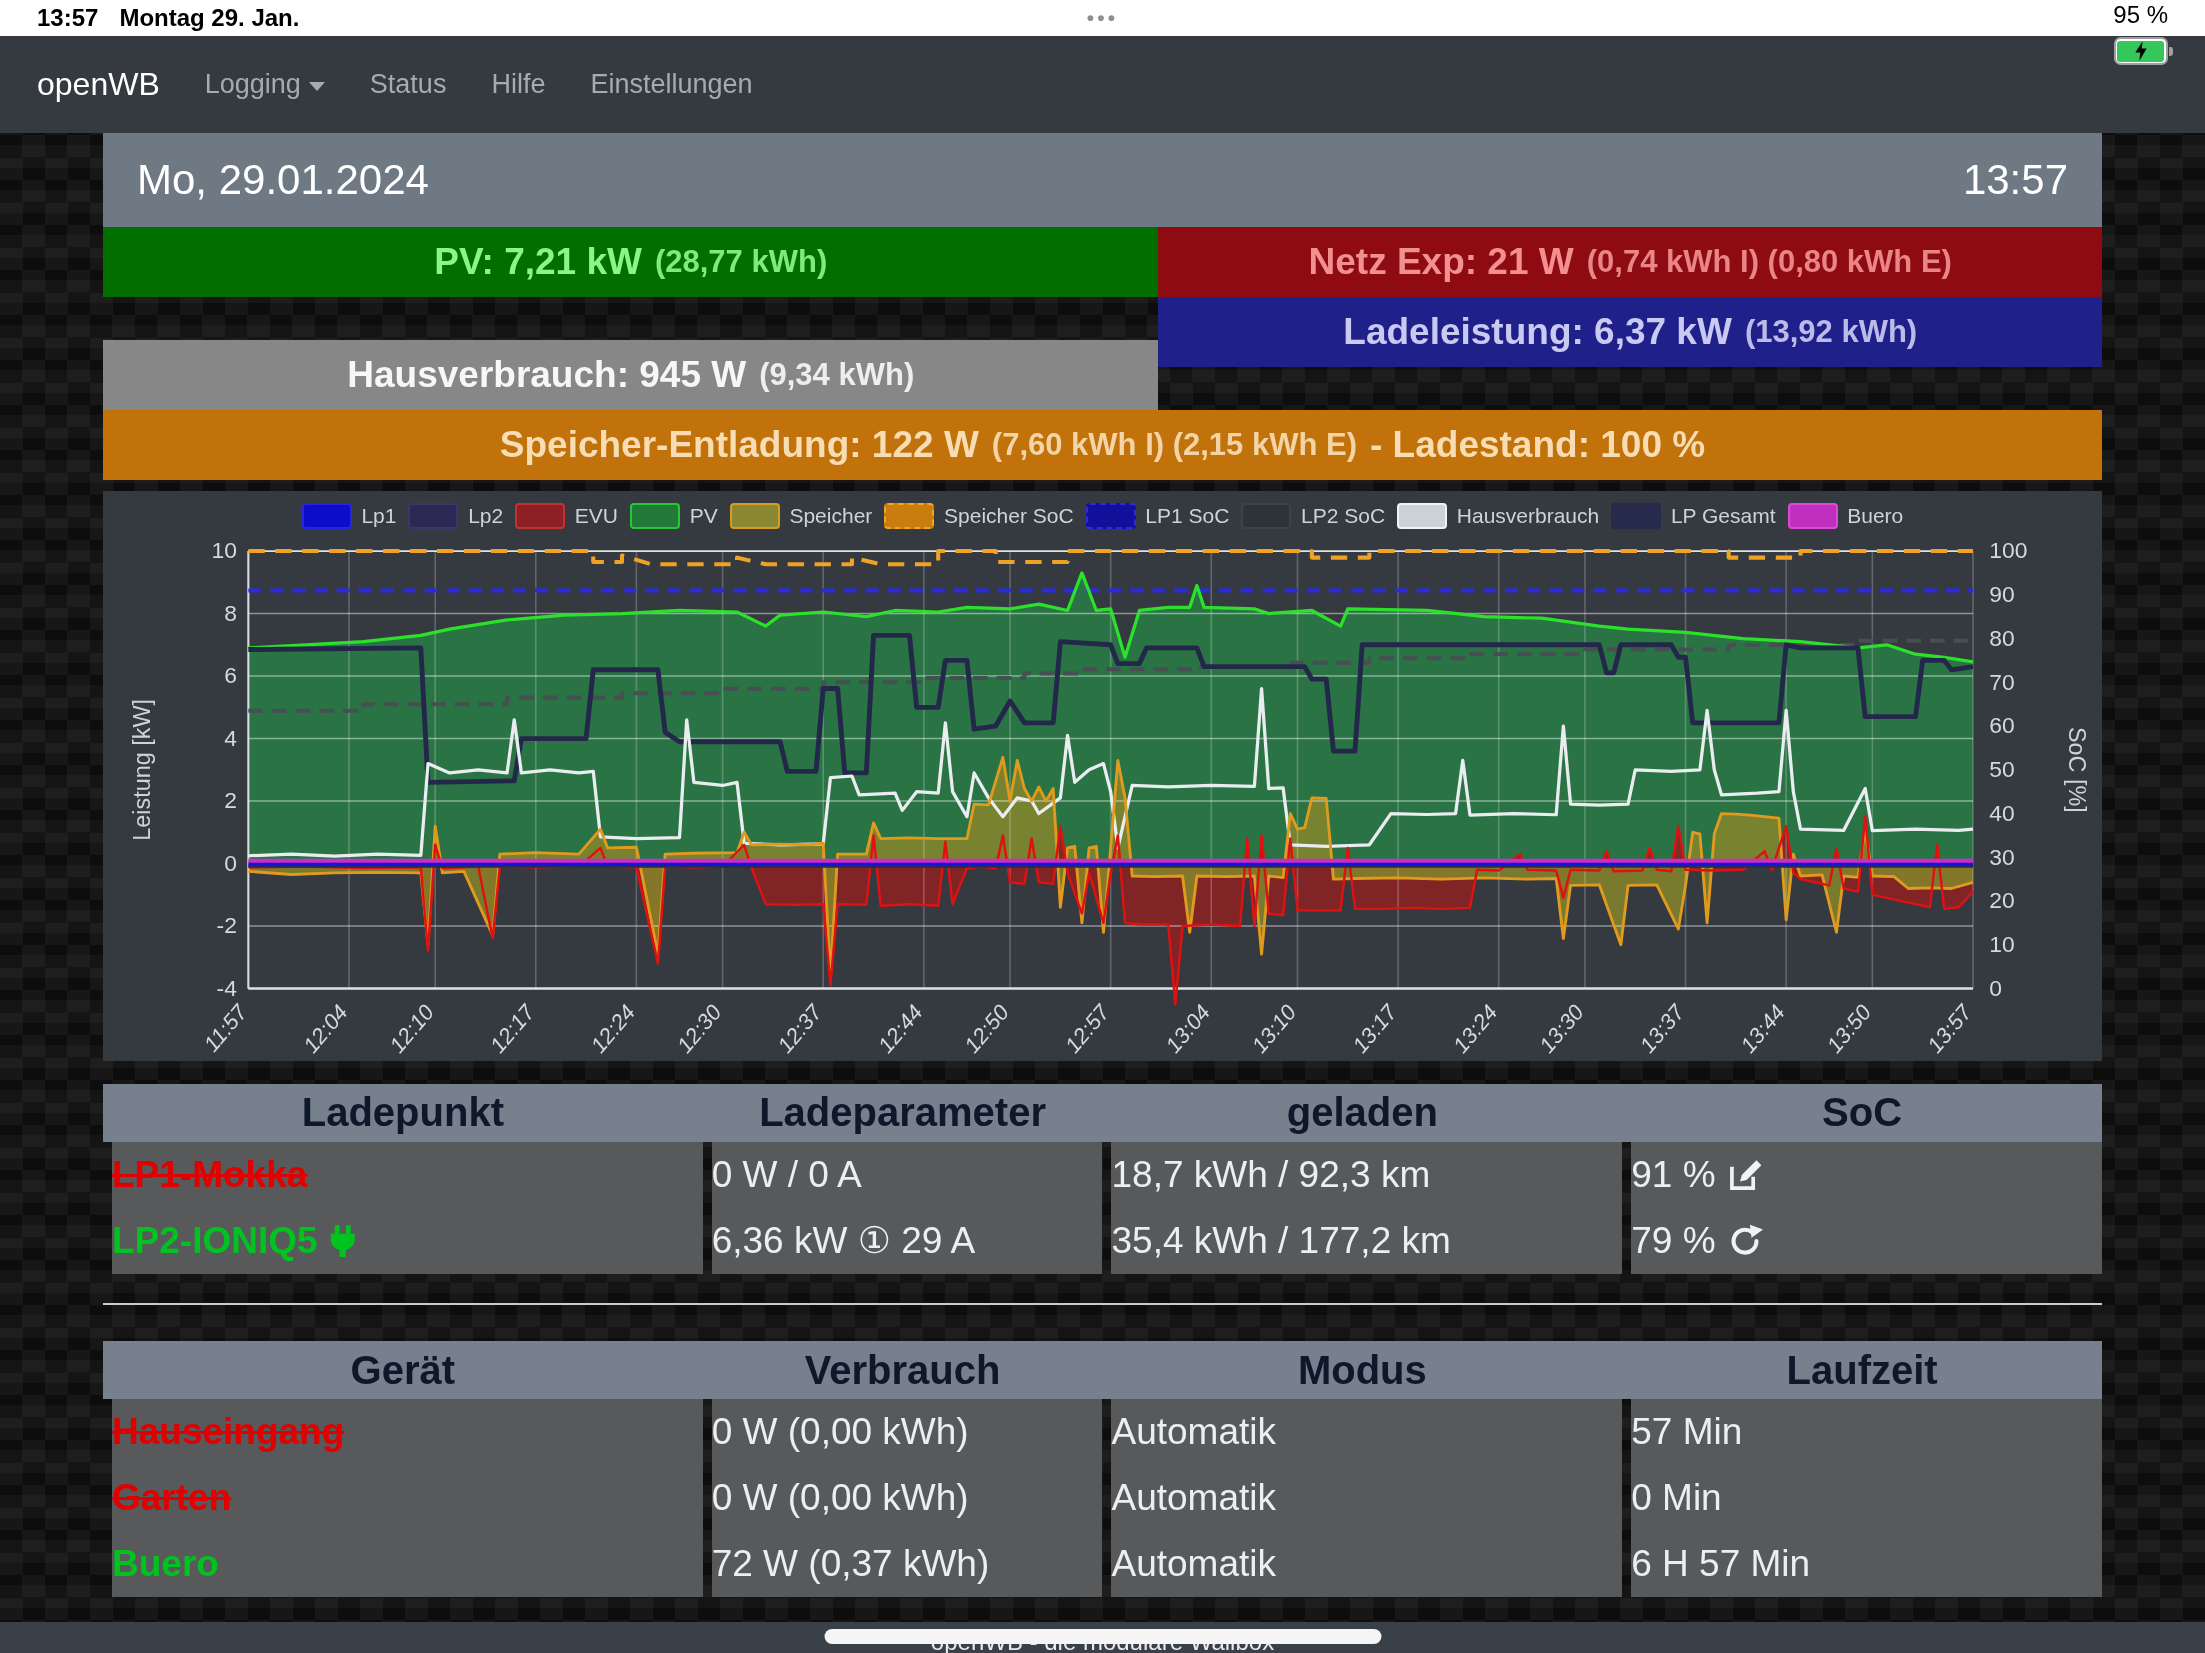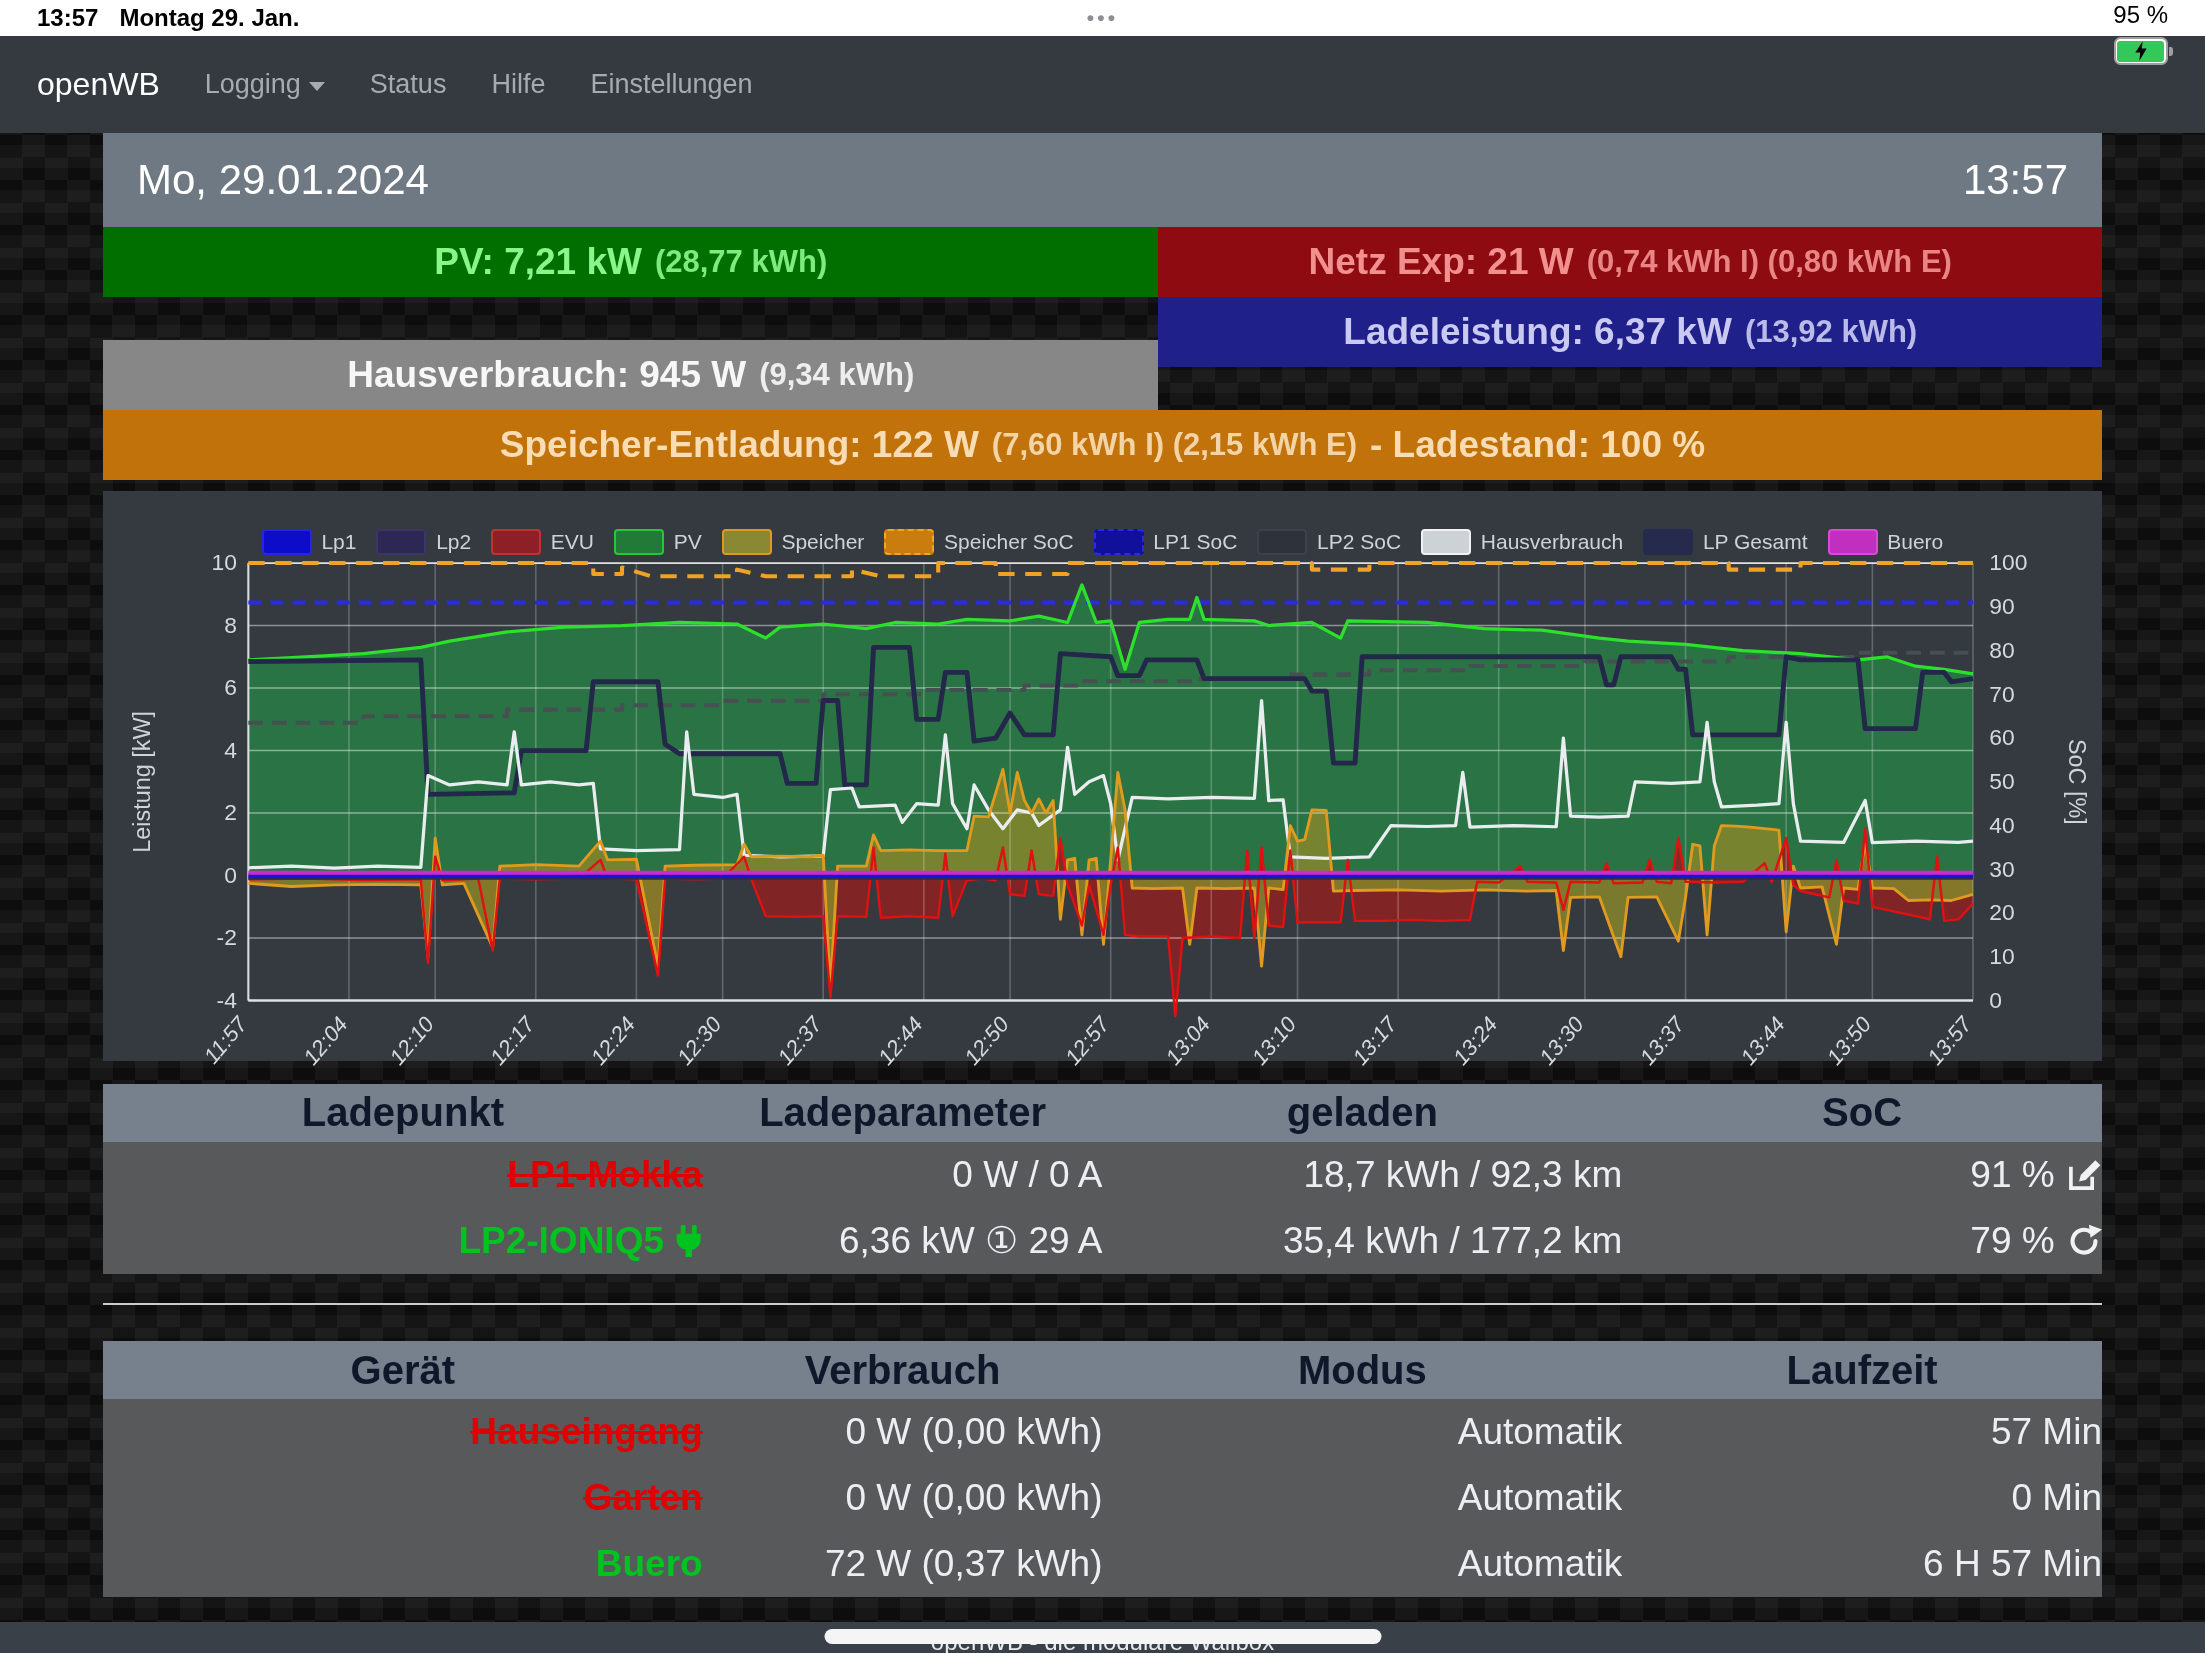--- a/index.html
+++ b/index.html
@@ -34,29 +34,29 @@
   .mode-btn{background:#343a40;border:2.4px solid #f4f5f6;border-radius:9.7px;color:#fff;
     font-size:39px;font-weight:500;padding:11.3px 24px;display:flex;align-items:center;gap:18px;cursor:pointer;}
   .tile-grid{display:grid;grid-template-columns:52.8% 47.2%;}
   .tile{height:70px;display:flex;align-items:baseline;justify-content:center;gap:13px;
     font-weight:700;white-space:nowrap;align-items:center;}
   .tile .big{font-size:37px;}
   .tile .small{font-size:31px;opacity:.92;}
   .tile-full{grid-column:1 / span 2;}
   
   .chart-panel{margin-top:11.3px;height:570px;background:#343a40;padding:0;}
-  .legend{height:40px;display:flex;align-items:flex-end;justify-content:center;gap:20px;padding-top:24px;}
+  .legend{height:40px;display:flex;align-items:flex-start;justify-content:center;gap:12px;padding-top:12px;}
   .legend-item{display:flex;align-items:center;gap:9.7px;cursor:pointer;}
   .legend-swatch{width:50px;height:26px;border-radius:4px;box-sizing:border-box;}
   .legend-label{color:#cfd3d6;font-size:21px;}
   .chart-svg-wrap{height:523px;}
   
   .dtable{display:grid;grid-template-columns:30% 20% 26% 24%;}
   .dtable .hcell{background:#76818d;color:#0f172a;font-size:40px;font-weight:700;display:flex;align-items:center;justify-content:center;height:58px;}
-  .dtable .cell{background:#58595b;color:#eceff1;font-size:37px;display:flex;align-items:center;justify-content:flex-end;height:66px;gap:11.3px;white-space:nowrap;}
+  .dtable .cell{background:#58595b;color:#eceff1;font-size:37px;display:flex;align-items:center;justify-content:flex-start;height:66px;gap:11.3px;white-space:nowrap;margin-left:9px;}
   .name-red{color:#e00000;text-decoration:line-through;font-weight:700;}
   .name-green{color:#00c31f;font-weight:700;}
   .tbl1{margin-top:22.6px;}
   .divider{margin-top:29px;height:2.4px;background:#c9cdd0;}
   .tbl2{margin-top:36px;}
   .icon-btn{display:inline-flex;align-items:center;cursor:pointer;}
   
   .footer{position:absolute;left:0;right:0;bottom:0;height:31.5px;background:#3a4047;}
   .footer-text{position:absolute;left:0;right:0;bottom:-3.2px;text-align:center;color:#e8eaec;font-size:24px;}
   .home-indicator{position:absolute;left:50%;transform:translateX(-50%);top:7.3px;width:557px;height:15.3px;

